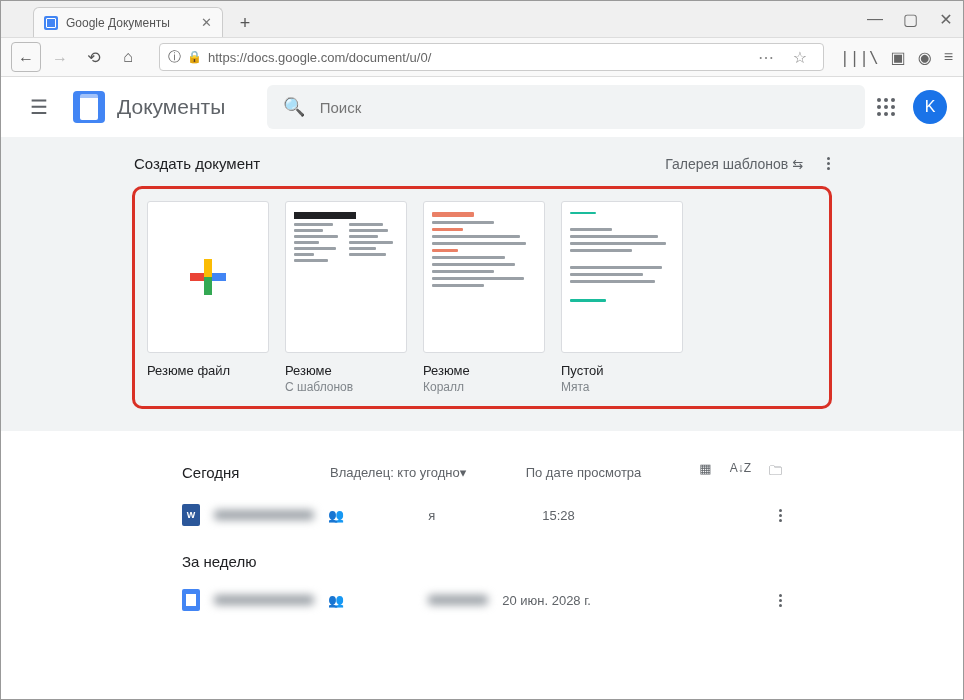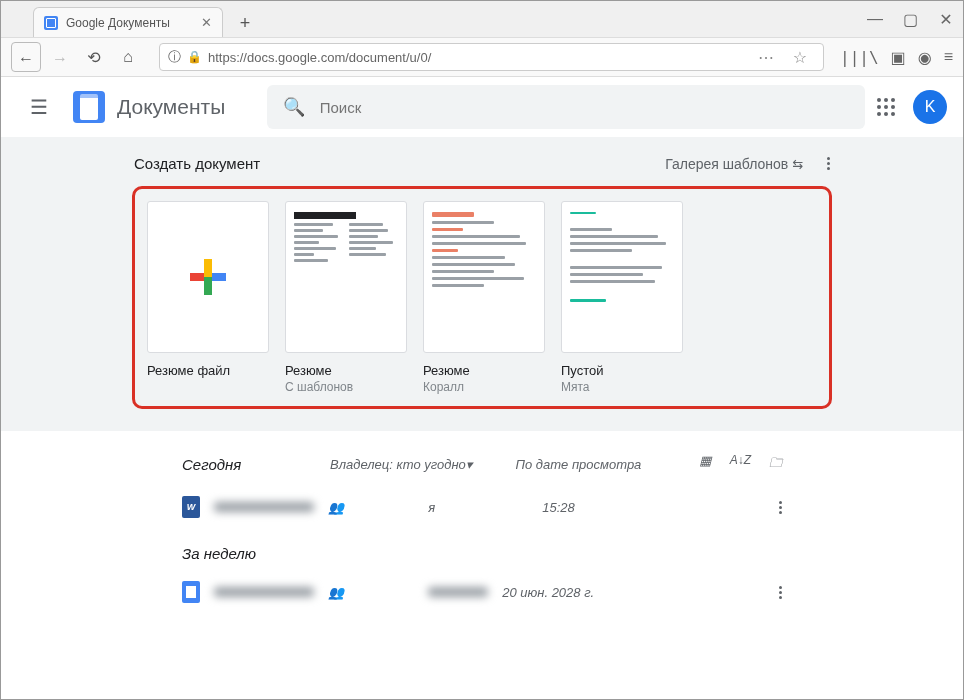--- a/index.html
+++ b/index.html
@@ -59,21 +59,21 @@
 .plus-v.top{top:calc(50% - 18px);height:18px;background:#fbbc04;}
 .plus-v.bottom{top:50%;height:18px;background:#34a853;}
 .doc-lines{padding:10px 8px;width:100%;height:100%;display:flex;flex-direction:column;gap:4px;}
 .doc-lines .line{height:3px;background:#9aa0a6;border-radius:1px;}
 .doc-lines .title{height:8px;background:#202124;width:60%;}
 .doc-lines .col{display:flex;gap:6px;height:100%;}
 .doc-lines .col>div{flex:1;display:flex;flex-direction:column;gap:3px;}
 .card-name { font-size: 13px; color: #202124; margin-top: 10px; white-space: nowrap; overflow: hidden; text-overflow: ellipsis; }
 .card-sub { font-size: 12px; color: #80868b; margin-top: 2px; }
 
-.doclist { width: 600px; margin: 14px auto 0; font-style: italic; }
+.doclist { width: 600px; margin: 22px auto 0; }
 .list-header { display: flex; align-items: center; font-size: 13px; color: #5f6368; padding: 8px 0; gap: 18px;}
 .list-header .lh-section{font-weight:500;color:#202124;font-size:15px;width:130px;}
 .list-header .owner-select{display:flex;align-items:flex-start;gap:0;}
 .list-header .date-col{margin-left:auto;margin-right:40px;}
 .list-header .icons{display:flex;gap:18px;color:#5f6368;}
 .section-label{font-size:15px;color:#202124;font-weight:500;margin:14px 0 6px;}
 .doc-row { display: flex; align-items: center; height: 48px; gap: 14px; font-size: 13px; color: #5f6368; }
 .doc-icon { width: 18px; height: 22px; border-radius: 2px; display:flex;align-items:center;justify-content:center;}
 .doc-icon.word{background:#2b579a;color:#fff;font-size:9px;font-weight:bold;}
 .doc-icon.gdoc{background:#4285f4;} 

